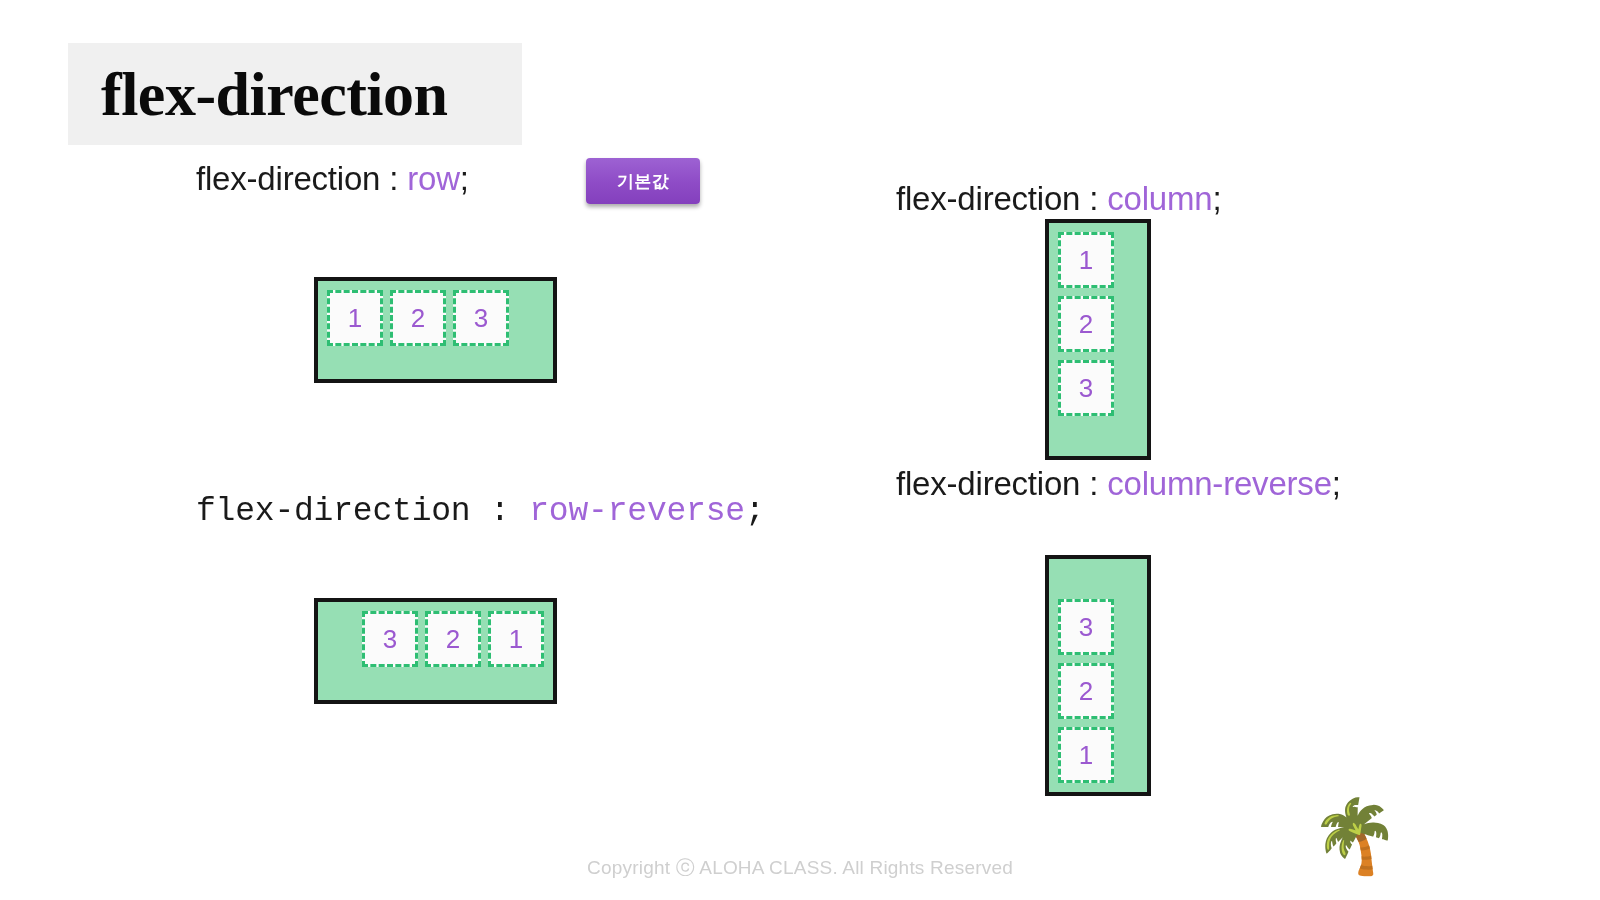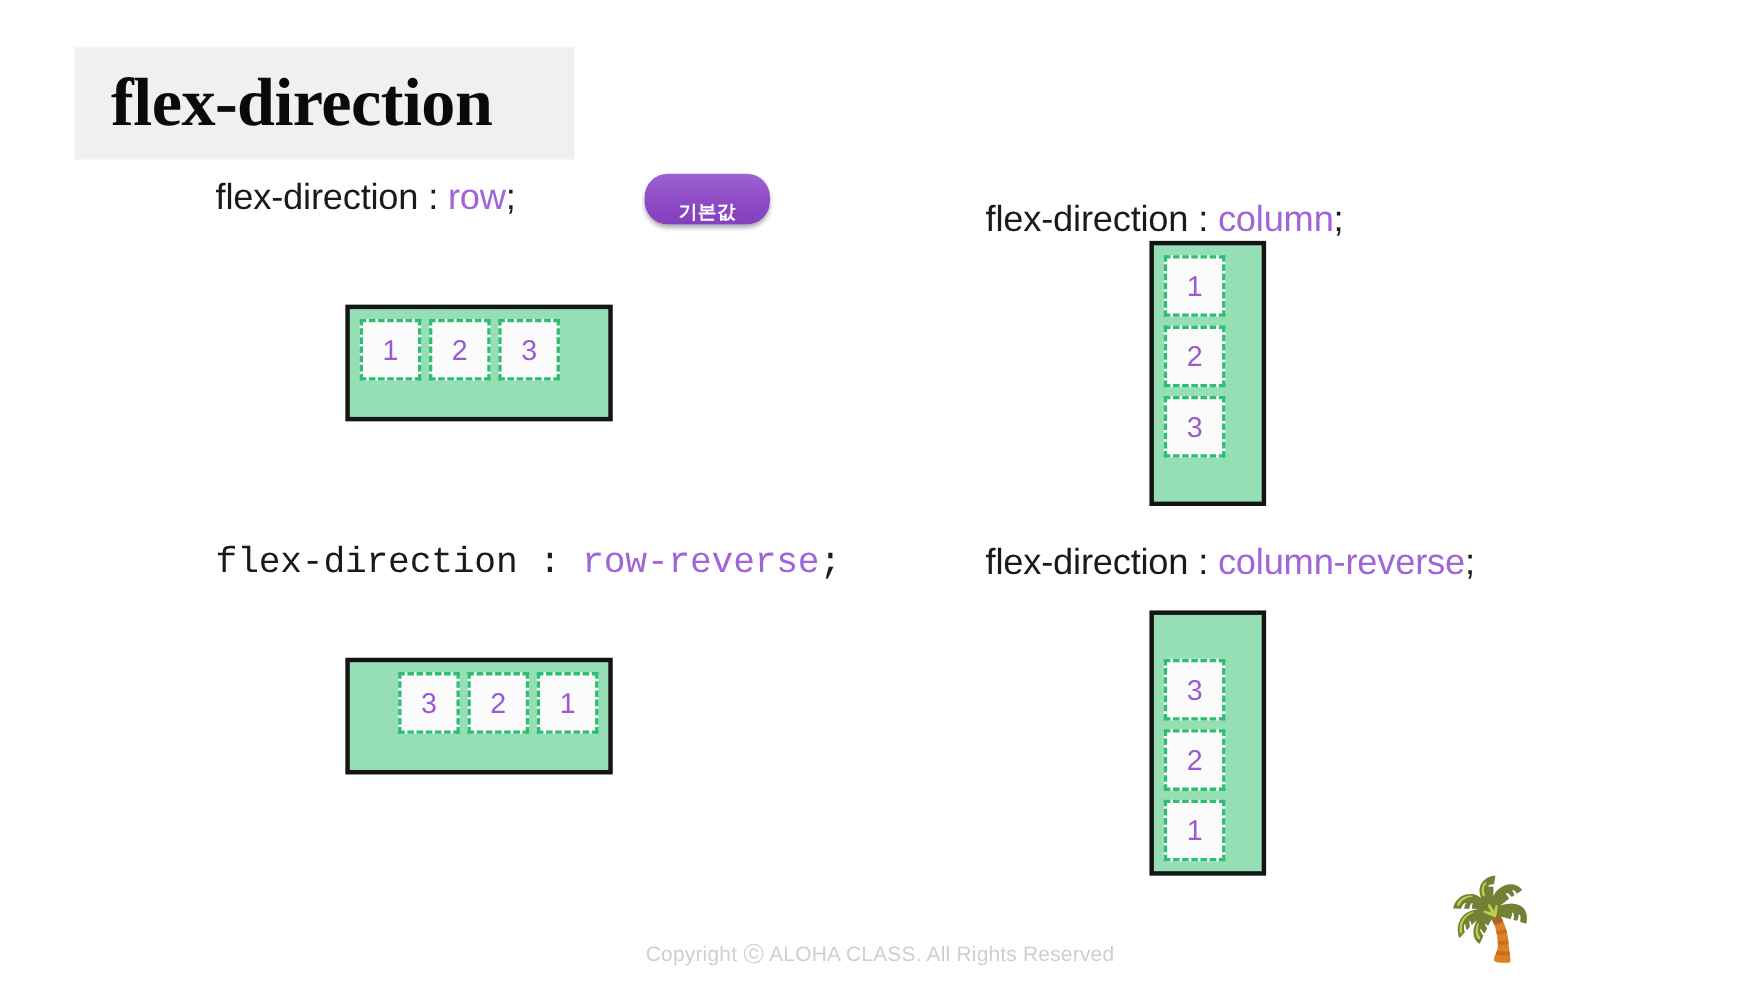--- a/index.html
+++ b/index.html
@@ -44,34 +44,34 @@
     color: #1a1a1a;
     white-space: nowrap;
     letter-spacing: -0.2px;
   }
   .decl .val { color: #a065d8; }
   .decl .punct { color: #1a1a1a; }
 
   #decl-row        { left: 196px;  top: 160px; }
   #decl-row-rev    { left: 196px;  top: 493px; font-family: Liberation Mono, monospace; }
   #decl-col        { left: 896px;  top: 156px; margin-top: 24px; }
-  #decl-col-rev    { left: 896px;  top: 492px; }
+  #decl-col-rev    { left: 896px;  top: 465px; }
 
   
   #default-badge {
     position: absolute;
     left: 586px;
     top: 158px;
     width: 114px;
     height: 46px;
-    border-radius: 21px;
+    border-radius: 4px;
     background: linear-gradient(180deg, #9d62d3 0%, #8e4bc6 55%, #8440bd 100%);
     box-shadow: 0 3px 4px rgba(0,0,0,0.33);
     display: flex;
-    align-items: flex-end;
+    align-items: center;
     justify-content: center;
   }
   #default-badge-label {
     color: #ffffff;
     font-size: 17px;
     font-weight: bold;
     letter-spacing: 0.3px;
   }
 
   

